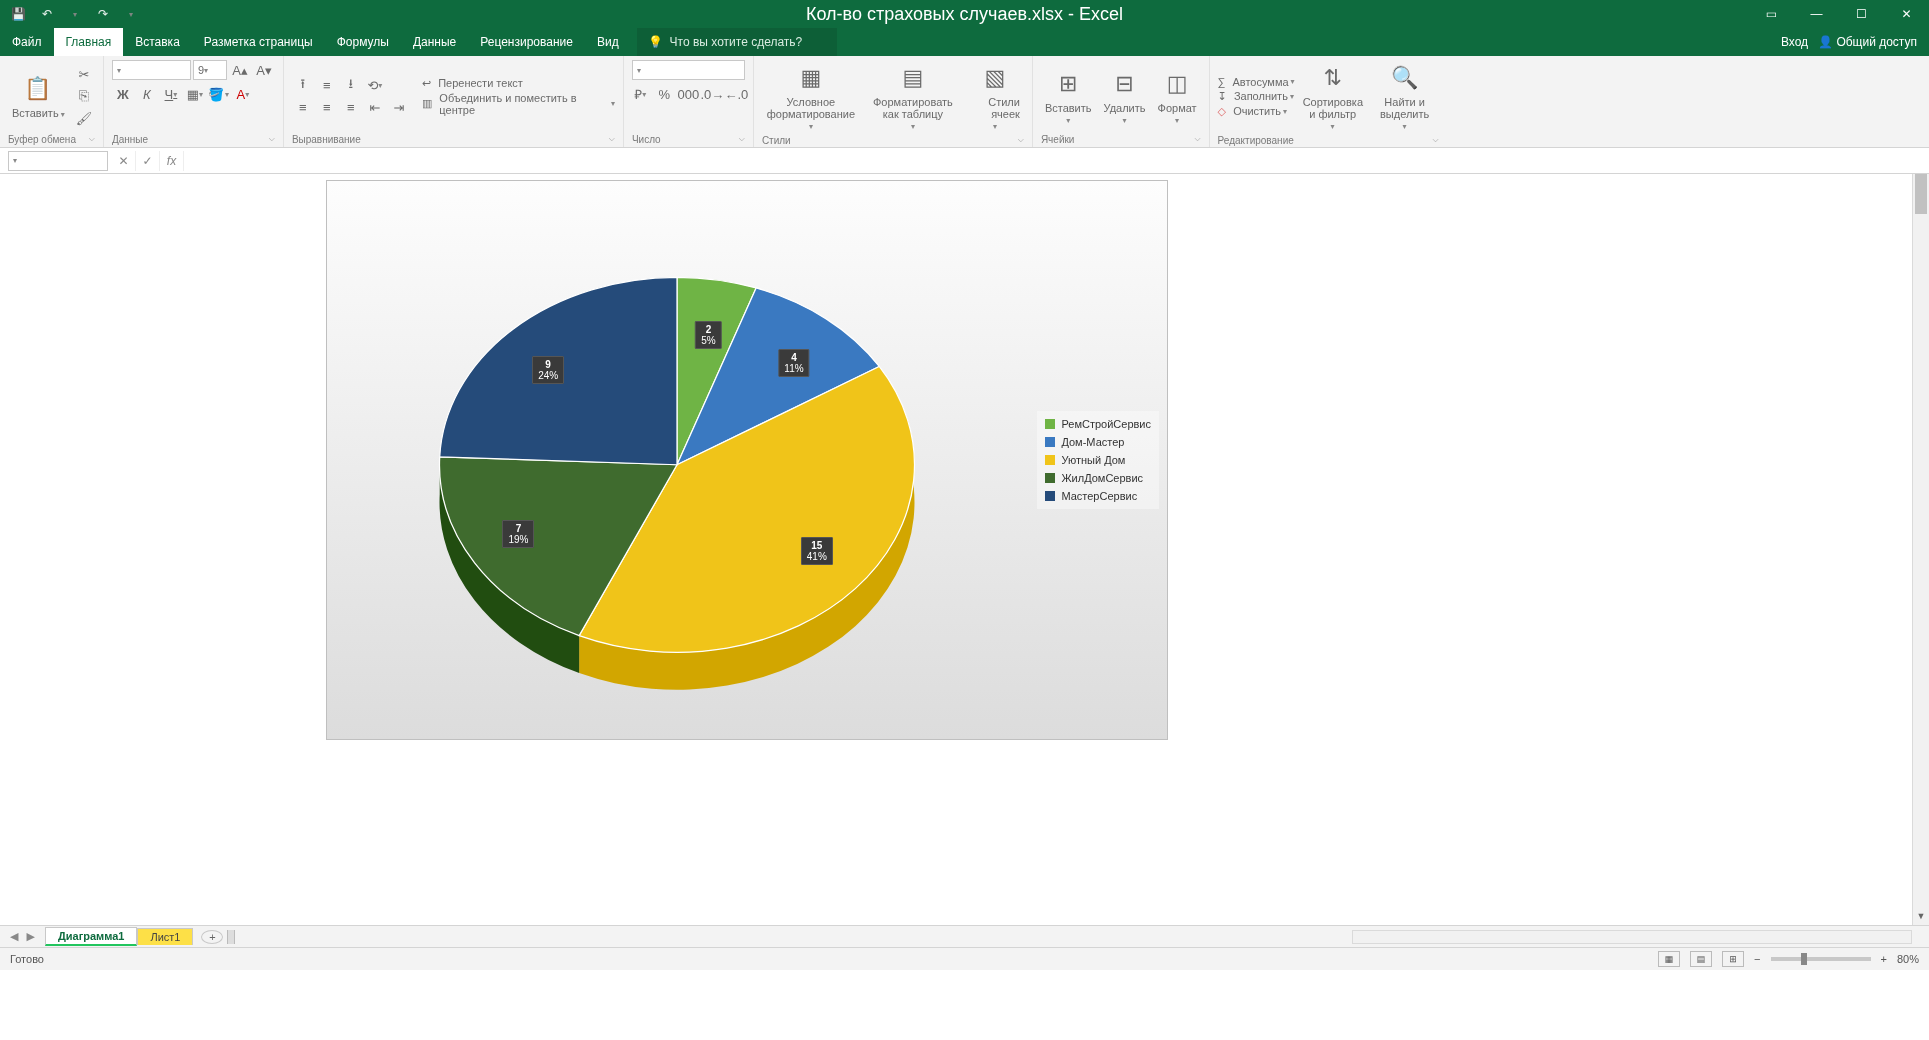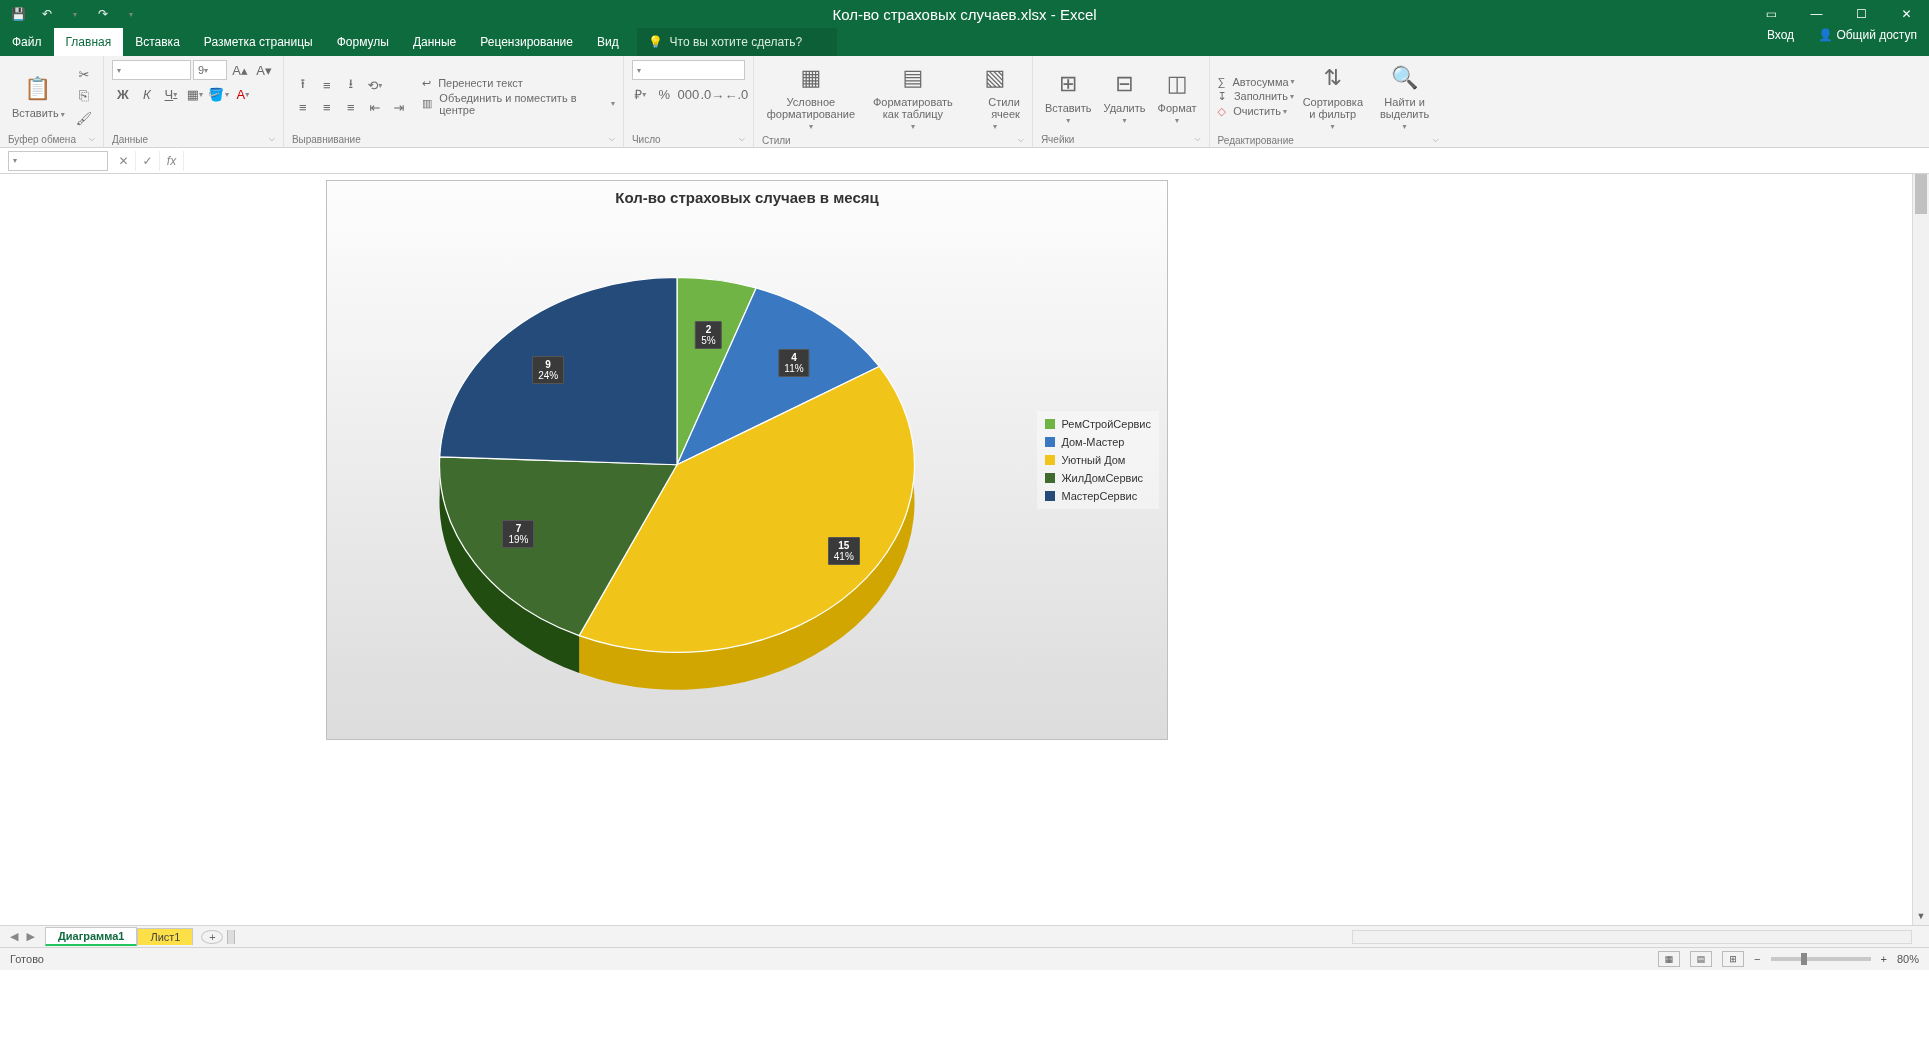--- a/index.html
+++ b/index.html
@@ -2,30 +2,30 @@
 <html><head>
 <meta charset="utf-8">
 <style>
 * { margin: 0; padding: 0; box-sizing: border-box; font-family: "Segoe UI", Arial, sans-serif; }
 body { background: #fff; width: 1929px; height: 1040px; overflow: hidden; font-size: 12px; color: #444; }
 
 
 .titlebar { background: #0e6b3e; height: 28px; display: flex; align-items: center; color: #fff; position: relative; }
 .titlebar .qat { display: flex; align-items: center; gap: 6px; padding-left: 8px; }
 .titlebar .qat-btn { width: 22px; height: 22px; display: flex; align-items: center; justify-content: center; opacity: .9; }
-.titlebar .doc-title { position: absolute; left: 50%; transform: translateX(-50%); font-size: 15px; }
+.titlebar .doc-title { position: absolute; left: 50%; transform: translateX(-50%); font-size: 18px; }
 .titlebar .wincontrols { margin-left: auto; display: flex; }
 .titlebar .winbtn { width: 45px; height: 28px; display: flex; align-items: center; justify-content: center; }
 
 
 .menubar { background: #0e6b3e; height: 28px; display: flex; align-items: stretch; color: #fff; font-size: 12px; }
 .menubar .tab { padding: 0 12px; display: flex; align-items: center; cursor: pointer; }
 .menubar .tab.active { background: #fff; color: #0e6b3e; }
 .menubar .tellme { display: flex; align-items: center; background: #0d5f37; padding: 0 12px; margin-left: 6px; width: 200px; color: #d9ece1; }
-.menubar .right { margin-left: auto; display: flex; gap: 24px; padding-right: 12px; }
+.menubar .right { margin-left: auto; display: flex; align-items: center; gap: 10px; padding-right: 12px; }
 
 
 .ribbon { background: #f3f3f3; border-bottom: 1px solid #d4d4d4; height: 92px; display: flex; font-size: 11px; color: #6a6a6a; }
 .ribbon-group { border-right: 1px solid #e1e1e1; padding: 4px 8px 2px; display: flex; flex-direction: column; }
 .ribbon-group .grp-content { flex: 1; display: flex; align-items: center; gap: 4px; }
 .ribbon-group .grp-label { text-align: left; font-size: 10px; color: #7a7a7a; padding-top: 2px; position: relative; }
 .ribbon-group .grp-label::after { content: "⌵"; position: absolute; right: 0; font-size: 8px; color: #999; }
 .rbtn-lg { display: flex; flex-direction: column; align-items: center; justify-content: center; gap: 2px; min-width: 44px; padding: 2px 4px; }
 .rbtn-lg .ico { width: 32px; height: 32px; display: flex; align-items: center; justify-content: center; font-size: 22px; }
 .rbtn-sm { width: 22px; height: 20px; display: flex; align-items: center; justify-content: center; font-size: 13px; }
@@ -250,39 +250,38 @@
 <div class="formulabar">
   <div class="namebox arrowdown"></div>
   <div class="fbar-btn">✕</div>
   <div class="fbar-btn">✓</div>
   <div class="fbar-btn fx">fx</div>
   <div style="flex:1"></div>
 </div>
 
 <div class="sheetarea">
   <div class="chart-frame">
-    <div class="chart-title">Кол-во страховых случаев в месяц</div>
 
     <div class="pie-wrap">
       <svg class="pie-svg" viewBox="0 0 400 400">
         <g id="pie-slices" transform="translate(200,195)">
             <path d="M 161.79053616932916 -78.64609253358473 A 190 150 0 0 1 -78.26123716635861 136.68427355822035 L -78.26123716635861 166.68427355822035 A 190 150 0 0 0 161.79053616932916 -48.646092533584735 Z" fill="#d2a600"></path>
             <path d="M -78.26123716635861 136.68427355822035 A 190 150 0 0 1 -189.82880357888948 -6.366180479422241 L -189.82880357888948 23.63381952057776 A 190 150 0 0 0 -78.26123716635861 166.68427355822035 Z" fill="#214d10"></path>
             <path d="M 0 0 L 1.1634144591899855e-14 -150 A 190 150 0 0 1 63.29656100099096 -141.43161681916263 Z" fill="#6fb445" stroke="#fff" stroke-width="1"></path>
             <path d="M 0 0 L 63.29656100099096 -141.43161681916263 A 190 150 0 0 1 161.79053616932916 -78.64609253358473 Z" fill="#3a79c1" stroke="#fff" stroke-width="1"></path>
             <path d="M 0 0 L 161.79053616932916 -78.64609253358473 A 190 150 0 0 1 -78.26123716635861 136.68427355822035 Z" fill="#f0c419" stroke="#fff" stroke-width="1"></path>
             <path d="M 0 0 L -78.26123716635861 136.68427355822035 A 190 150 0 0 1 -189.82880357888948 -6.366180479422241 Z" fill="#3f6b2e" stroke="#fff" stroke-width="1"></path>
             <path d="M 0 0 L -189.82880357888948 -6.366180479422241 A 190 150 0 0 1 -3.490243377569956e-14 -150 Z" fill="#254b7a" stroke="#fff" stroke-width="1"></path>
           </g>
         <ellipse cx="200" cy="235" rx="195" ry="150" fill="none"></ellipse>
       </svg>
       <div id="slice-labels">
           <div class="slice-label" style="left: 55.6193%; top: 22.8776%; transform: translate(-50%, -50%);"><b>2</b><br>5%</div>
           <div class="slice-label" style="left: 70.8883%; top: 28.3266%; transform: translate(-50%, -50%);"><b>4</b><br>11%</div>
-          <div class="slice-label" style="left: 74.9599%; top: 66.0927%; transform: translate(-50%, -50%); margin-left: 27px;"><b>15</b><br>41%</div>
+          <div class="slice-label" style="left: 74.9599%; top: 66.0927%; transform: translate(-50%, -50%);"><b>15</b><br>41%</div>
           <div class="slice-label" style="left: 21.6867%; top: 62.5131%; transform: translate(-50%, -50%);"><b>7</b><br>19%</div>
           <div class="slice-label" style="left: 26.993%; top: 29.7987%; transform: translate(-50%, -50%);"><b>9</b><br>24%</div>
         </div>
     </div>
 
     <div class="legend" id="legend-box">
         <div class="legend-item">
           <span class="legend-sw" style="background: rgb(111, 180, 69);"></span>
           <span>РемСтройСервис</span>
         </div>

